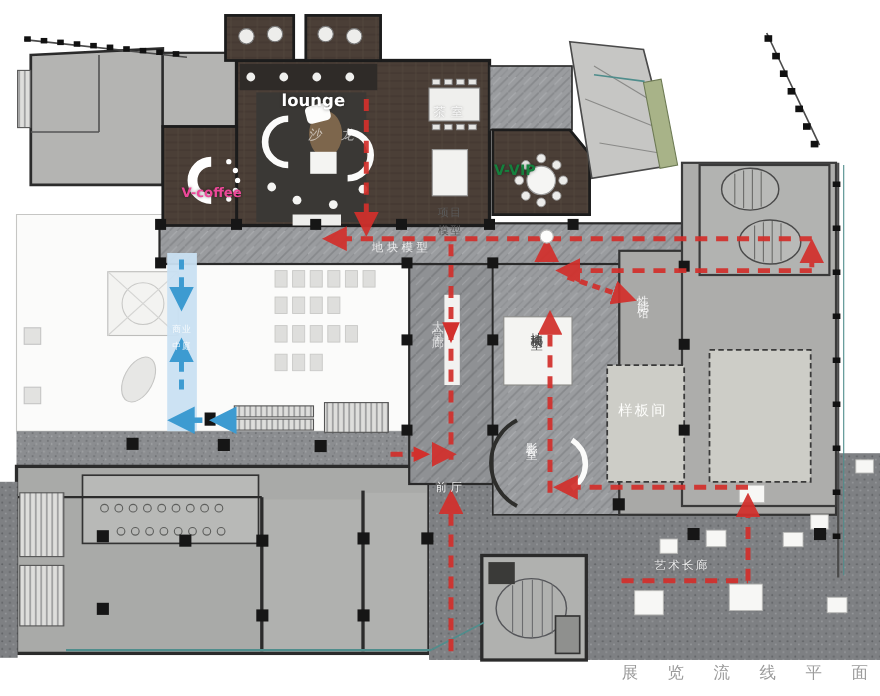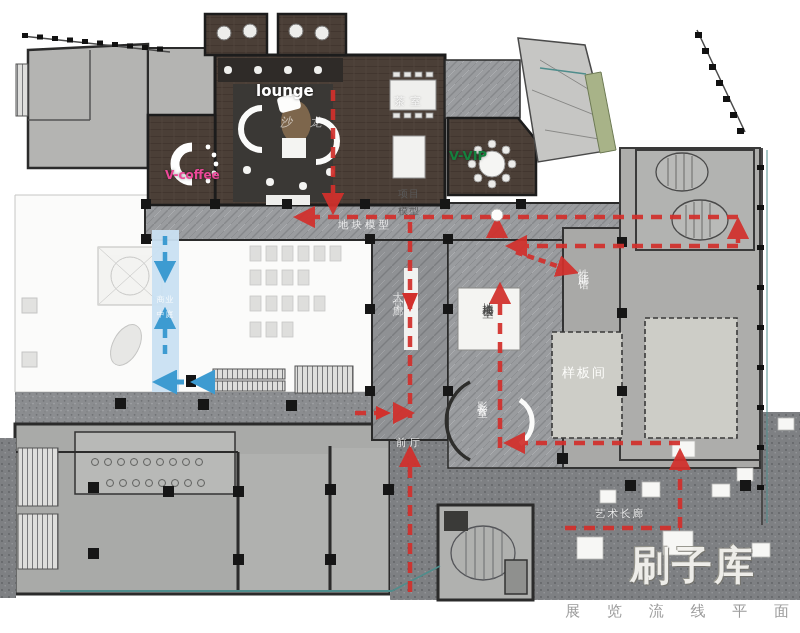--- a/index.html
+++ b/index.html
@@ -416,15 +416,14 @@
 <div class="lbl lbl-sample">样板间</div>
 <div class="lbl lbl-av vert">影音室</div>
 <div class="lbl lbl-front w">前厅</div>
 <div class="lbl lbl-city w">艺术长廊</div>
 <div class="lbl lbl-atrium">
   <div>商业</div>
   <div>中庭</div>
 </div>
 
 <div class="lbl lbl-title">展 览 流 线 平 面</div>
-<div class="lbl lbl-wm">刷子库</div>
 
 </div>
 
 </body></html>

